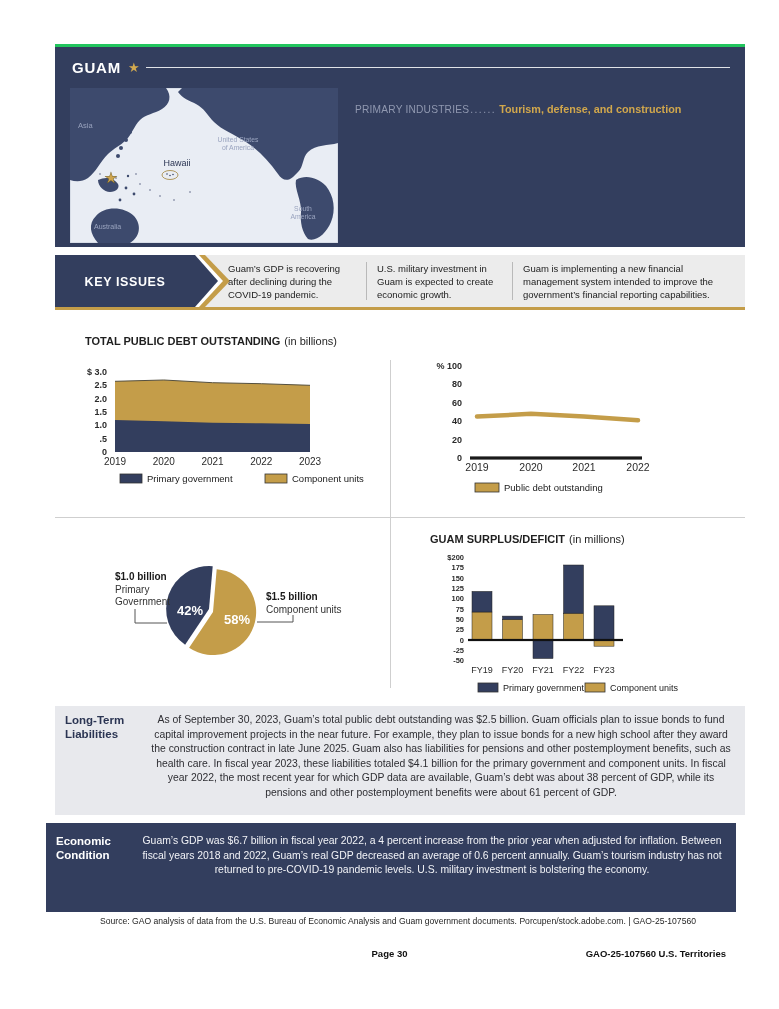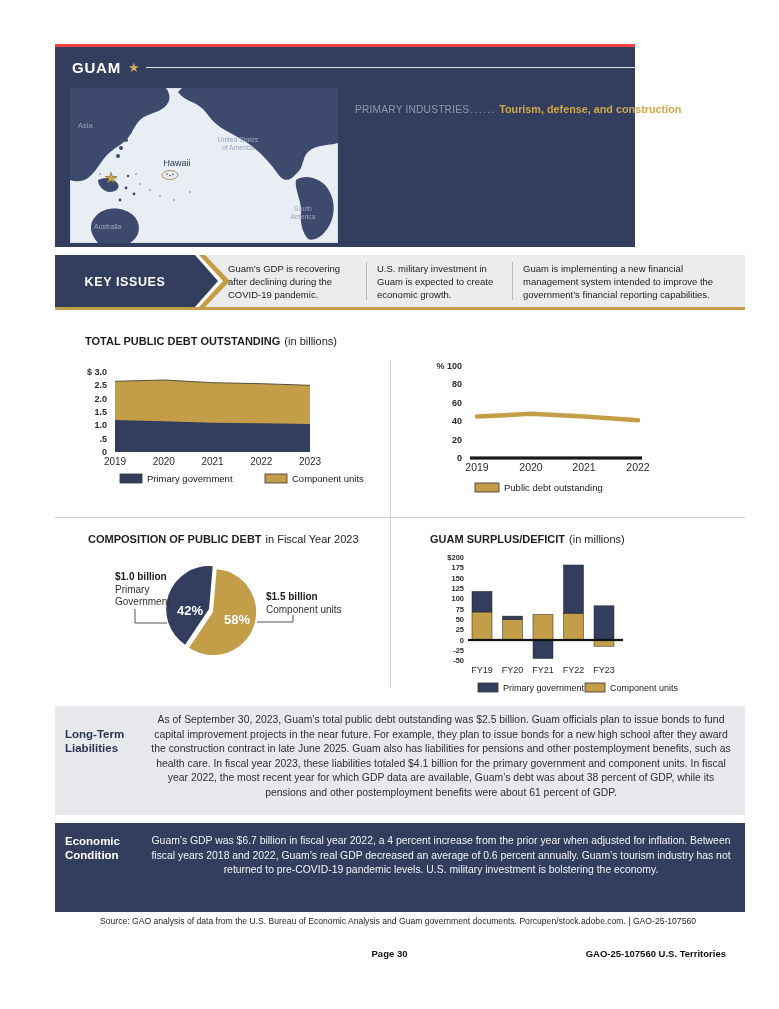--- a/index.html
+++ b/index.html
@@ -1,19 +1,19 @@
 <!DOCTYPE html>
 <html><head>
 <meta charset="utf-8">
 <style>
   html,body{margin:0;padding:0;background:#fff;}
   body{width:779px;height:1009px;position:relative;font-family:"Liberation Sans",sans-serif;overflow:hidden;}
   .abs{position:absolute;}
   
-  .panel{left:55px;top:44px;width:580px;height:203px;background:#333e5e;border-top:3px solid #ef4444;box-sizing:border-box;}
+  .panel{left:55px;top:44px;width:690px;height:203px;background:#333e5e;border-top:3px solid #22c55e;box-sizing:border-box;}
   .guam-row{left:17px;top:12px;width:658px;display:flex;align-items:center;}
   .guam-title{color:#fff;font-size:15px;font-weight:bold;letter-spacing:.8px;}
   .guam-star{color:#d2a94f;font-size:13px;margin:0 6px 0 7px;}
   .guam-line{flex:1;height:1px;background:rgba(255,255,255,.85);}
   .mapbox{left:15px;top:41px;}
   .facts{left:300px;top:55px;width:388px;}
   .fact-row{margin-bottom:10.6px;white-space:nowrap;font-size:10.2px;line-height:15px;}
   .fact-label{color:#9098b0;letter-spacing:.2px;}
   .fact-dots{color:#9098b0;letter-spacing:1.5px;margin:0 3px 0 1px;}
   .fact-value{color:#d1a74c;font-weight:600;font-size:10.8px;}
@@ -26,23 +26,23 @@
   .vdiv{left:390px;top:360px;width:1px;height:328px;background:#cfcfcf;}
   .hdiv{left:55px;top:517px;width:690px;height:1px;background:#cfcfcf;}
   .cell{overflow:visible;}
   .chart-title{position:absolute;font-size:11px;color:#1f1f1f;white-space:nowrap;}
   .chart-title b{font-weight:bold;}
   .chart-title .note{font-weight:normal;margin-left:4px;}
   .pie-ann{position:absolute;font-size:10px;color:#333;line-height:12.5px;}
   .pie-ann .pa-bold{font-weight:bold;color:#1a1a1a;}
   
   .ltsec{left:55px;top:706px;width:690px;height:109px;background:#e8e9ed;}
-  .ecsec{left:55px;top:823px;width:690px;height:89px;background:#333e5e;}
+  .ecsec{left:46px;top:823px;width:690px;height:89px;background:#333e5e;}
   .sec-label{position:absolute;left:10px;font-size:11.5px;font-weight:bold;line-height:14px;}
-  .lt-label{color:#2b3553;top:21px;}
+  .lt-label{color:#2b3553;top:7px;}
   .ec-label{color:#fff;top:11px;}
   .sec-body{position:absolute;left:95px;width:582px;font-size:10.4px;line-height:14.6px;text-align:center;}
   .lt-body{color:#2e2e33;top:7px;}
   .ec-body{color:#f2f3f7;top:11px;}
   .source{left:55px;top:916px;font-size:8.6px;color:#1f1f1f;margin-left:45px;}
   .foot-center{left:0;top:948px;width:779px;text-align:center;font-size:9.5px;font-weight:bold;color:#111;}
   .foot-right{right:53px;top:948px;font-size:9.5px;font-weight:bold;color:#111;}
   svg text{font-family:"Liberation Sans",sans-serif;}
 </style>
 </head>
@@ -167,21 +167,20 @@
       <text x="77" y="121" font-size="10.5" fill="#2b2b2b" text-anchor="middle" font-weight="normal">2019</text>
       <text x="131" y="121" font-size="10.5" fill="#2b2b2b" text-anchor="middle" font-weight="normal">2020</text>
       <text x="184" y="121" font-size="10.5" fill="#2b2b2b" text-anchor="middle" font-weight="normal">2021</text>
       <text x="238" y="121" font-size="10.5" fill="#2b2b2b" text-anchor="middle" font-weight="normal">2022</text>
       <rect x="75" y="133" width="24" height="9" fill="#c49d49" stroke="#333" stroke-width="0.8"></rect>
       <text x="104" y="141" font-size="9.5" fill="#1a1a1a" text-anchor="start" font-weight="normal">Public debt outstanding</text>
     </svg>
 </div>
 
 <div class="abs cell" style="left:55px;top:525px;width:335px;height:175px">
-  <div class="chart-title" style="left:33px;top:8px"><b>COMPOSITION OF PUBLIC DEBT</b><span class="note">in Fiscal Year 2023</span></div>
   <svg id="svg-pie" style="position:absolute;left:0;top:20px" width="335" height="152">
       <path d="M158,67 L161.7,24.2 A43,43 0 1 1 134.1,102.7 Z" fill="#c49d49"></path>
       <path d="M158,67 L134.1,102.7 A43,43 0 0 1 161.7,24.2 Z" fill="#333e5e" transform="translate(-4,-3)"></path>
       <text x="135" y="70" font-size="13" fill="#fff" text-anchor="middle" font-weight="bold">42%</text>
       <text x="182" y="79" font-size="13" fill="#fff" text-anchor="middle" font-weight="bold">58%</text>
       <polyline points="80,64 80,78 112,78" fill="none" stroke="#555" stroke-width="1"></polyline>
       <polyline points="238,70 238,77 202,77" fill="none" stroke="#555" stroke-width="1"></polyline>
     </svg>
   <div class="pie-ann" style="left:60px;top:46px">
     <div class="pa-bold">$1.0 billion</div>

